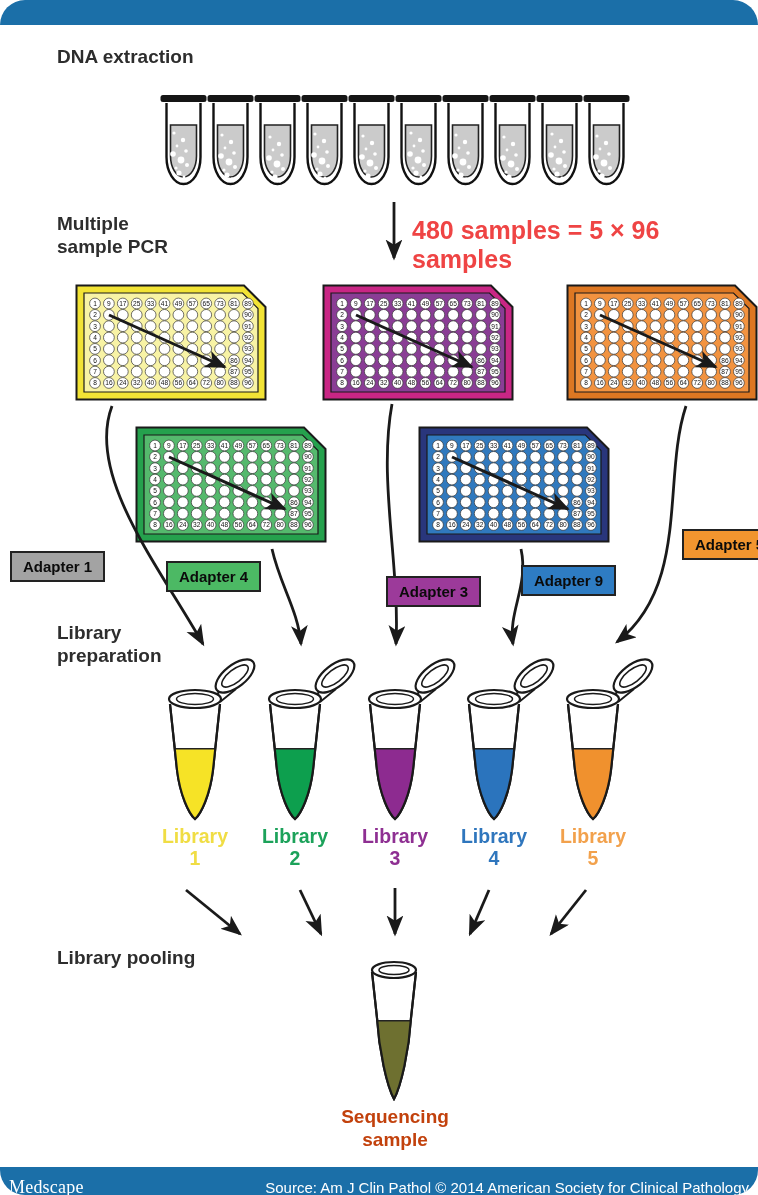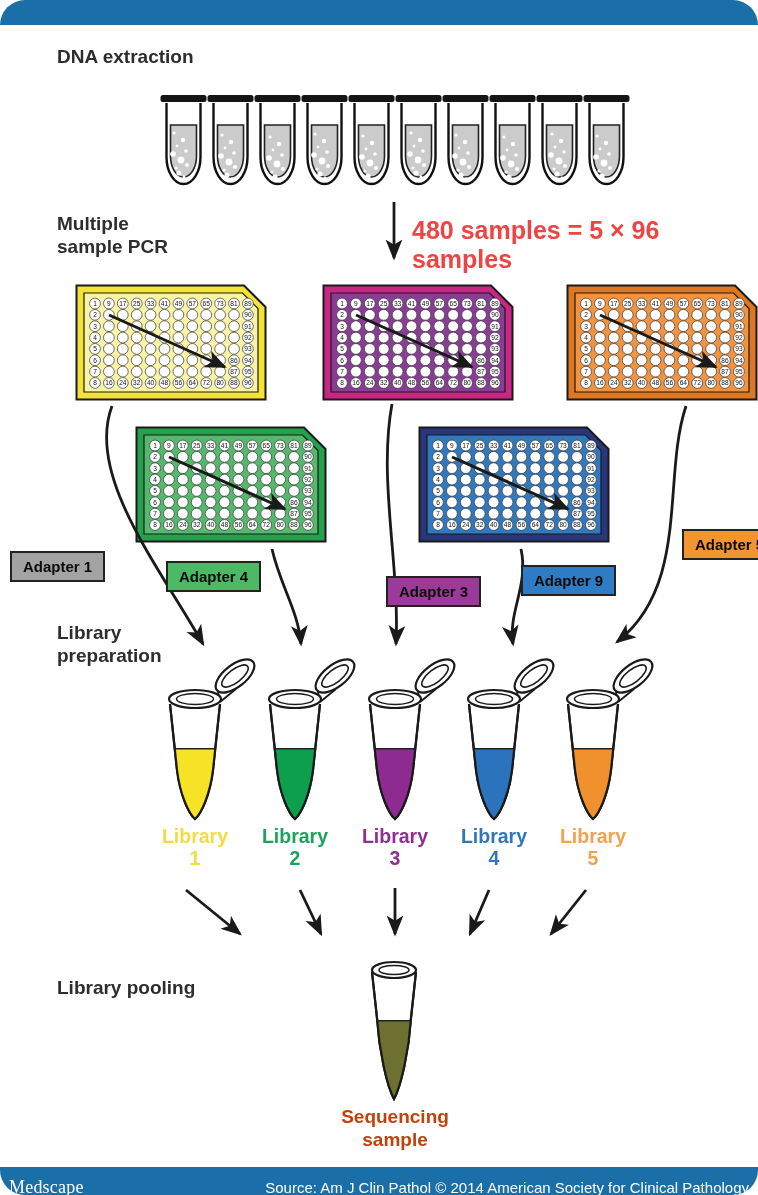--- a/index.html
+++ b/index.html
@@ -33,21 +33,21 @@
 
 <div class="page">
 
   <div class="bar bar-top"></div>
 
   <div class="heading" style="left:57px;top:45px;">DNA extraction</div>
   <div class="heading" style="left:57px;top:212px;">Multiple
 sample PCR</div>
   <div class="heading" style="left:57px;top:621px;">Library
 preparation</div>
-  <div class="heading" style="left:57px;top:976px;">Library pooling</div>
+  <div class="heading" style="left:57px;top:946px;">Library pooling</div>
 
   <div id="extraction-row">
       <svg width="47" height="100" viewBox="0 0 47 100">
         <rect x="0.5" y="0" width="46" height="7" rx="2.5" fill="#151515"></rect>
         <path d="M6.5,8 V62 A17,27 0 0 0 40.5,62 V8" fill="#ffffff" stroke="#111" stroke-width="2.4"></path>
         <path d="M10.5,30 V61 A13,21 0 0 0 36.5,61 V30 Z" fill="#cbcbcb" stroke="#222" stroke-width="1.6"></path>
         <circle cx="14" cy="38" r="1.6" fill="#fff"></circle>
         <circle cx="23" cy="45" r="2.2" fill="#fff"></circle>
         <circle cx="17" cy="51" r="1.4" fill="#fff"></circle>
         <circle cx="26" cy="56" r="1.8" fill="#fff"></circle>

